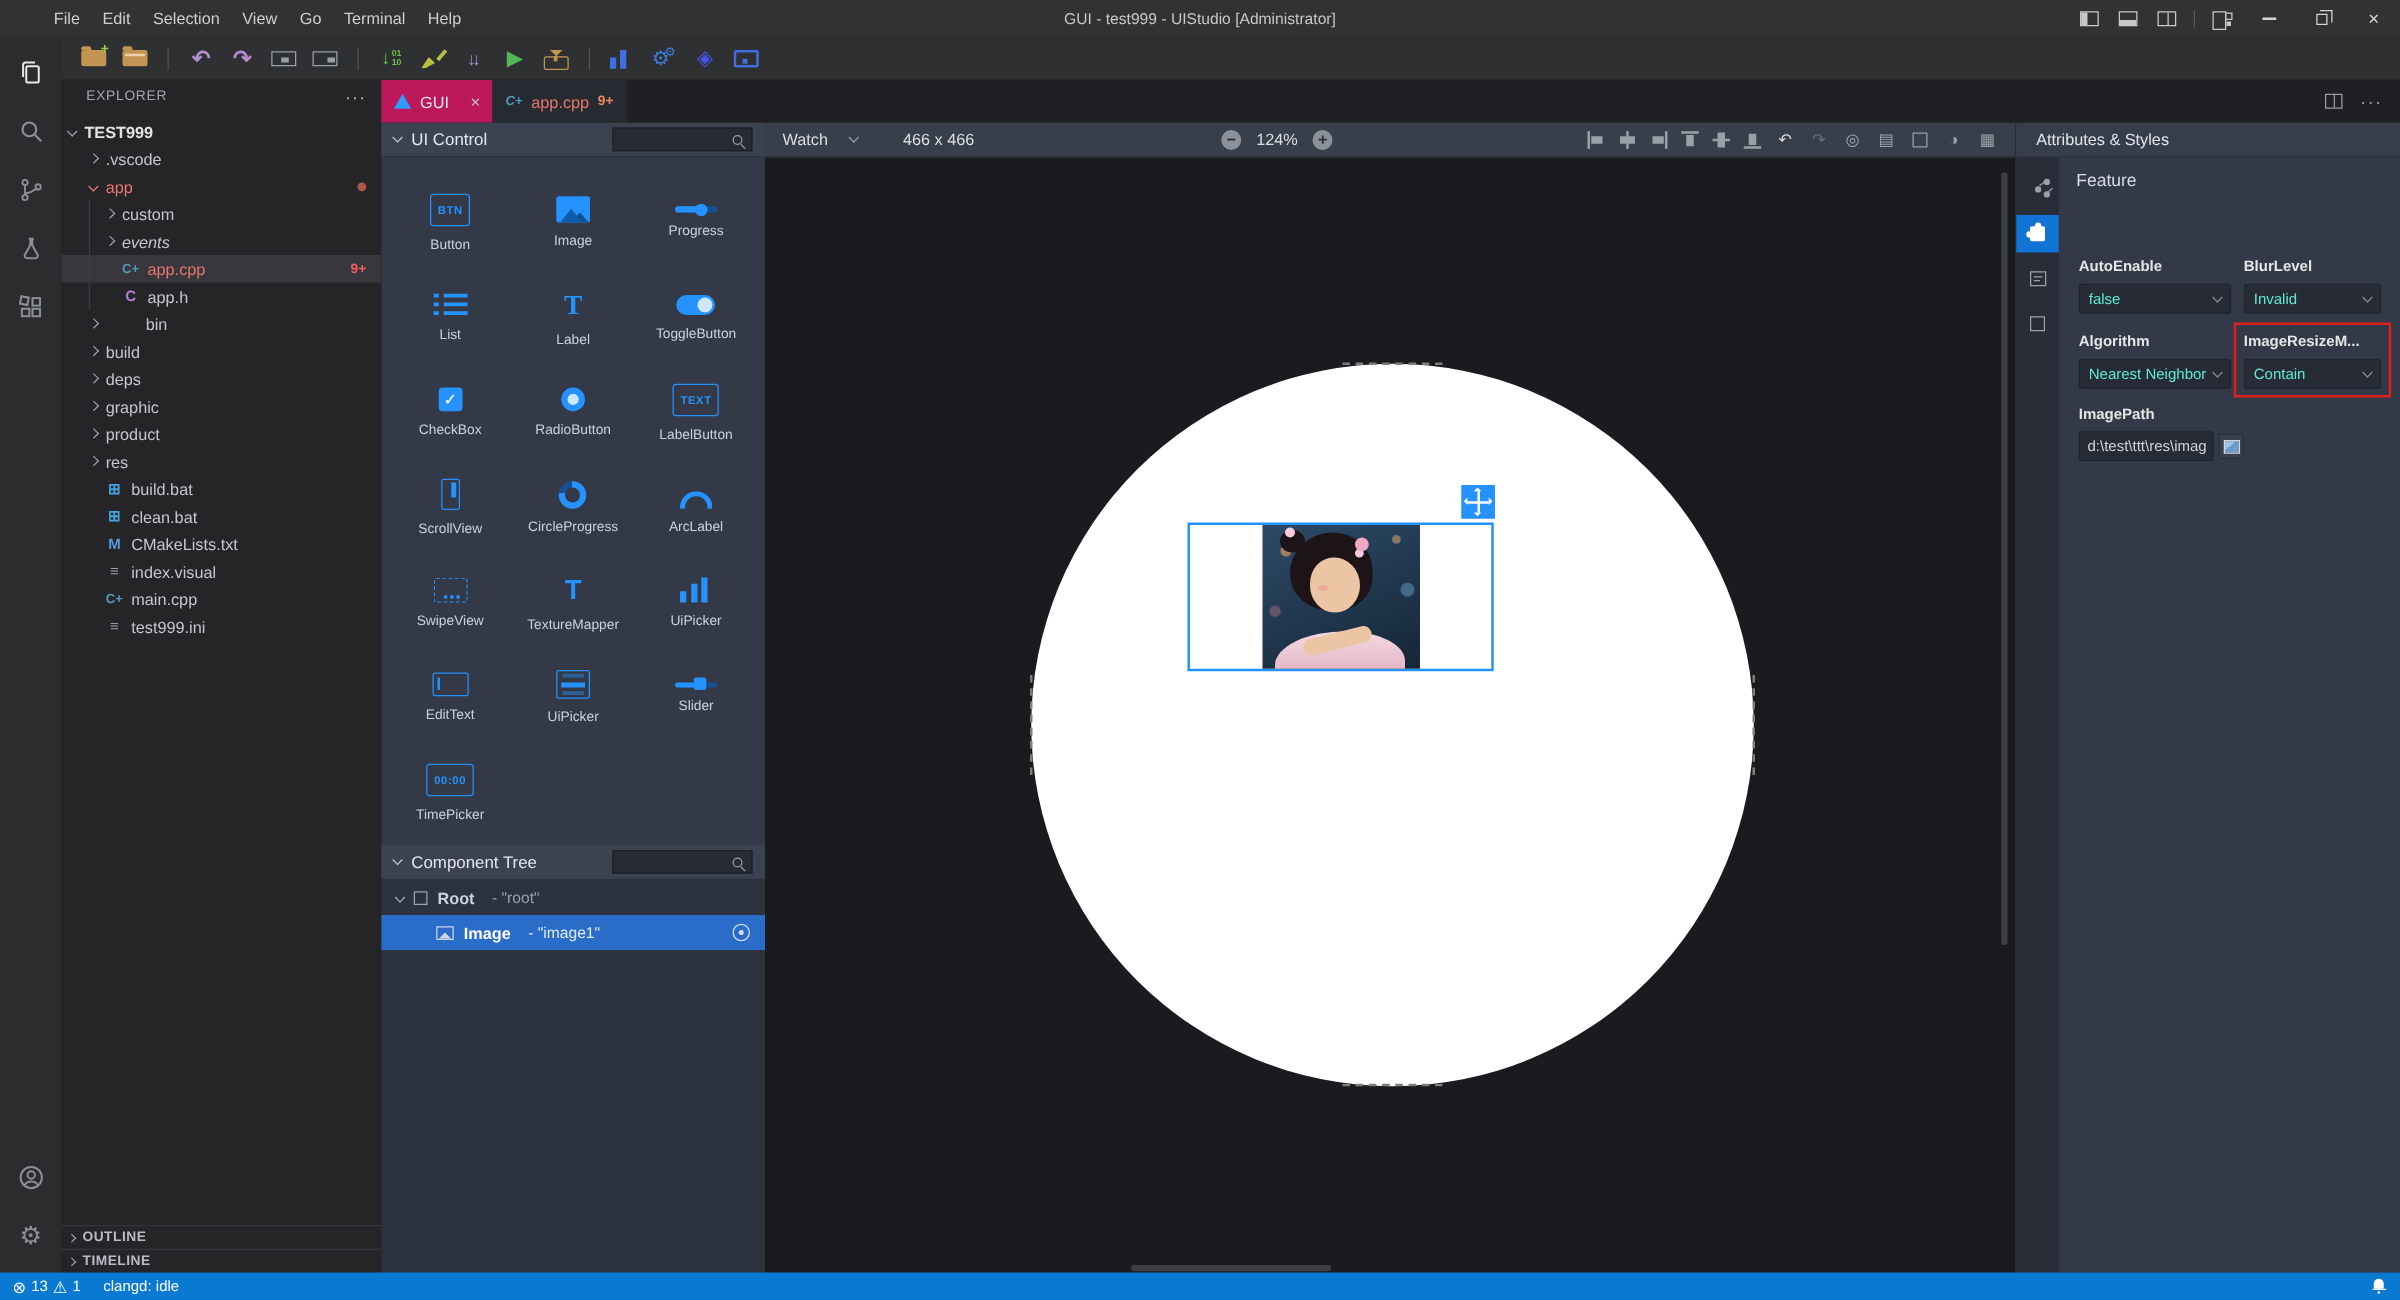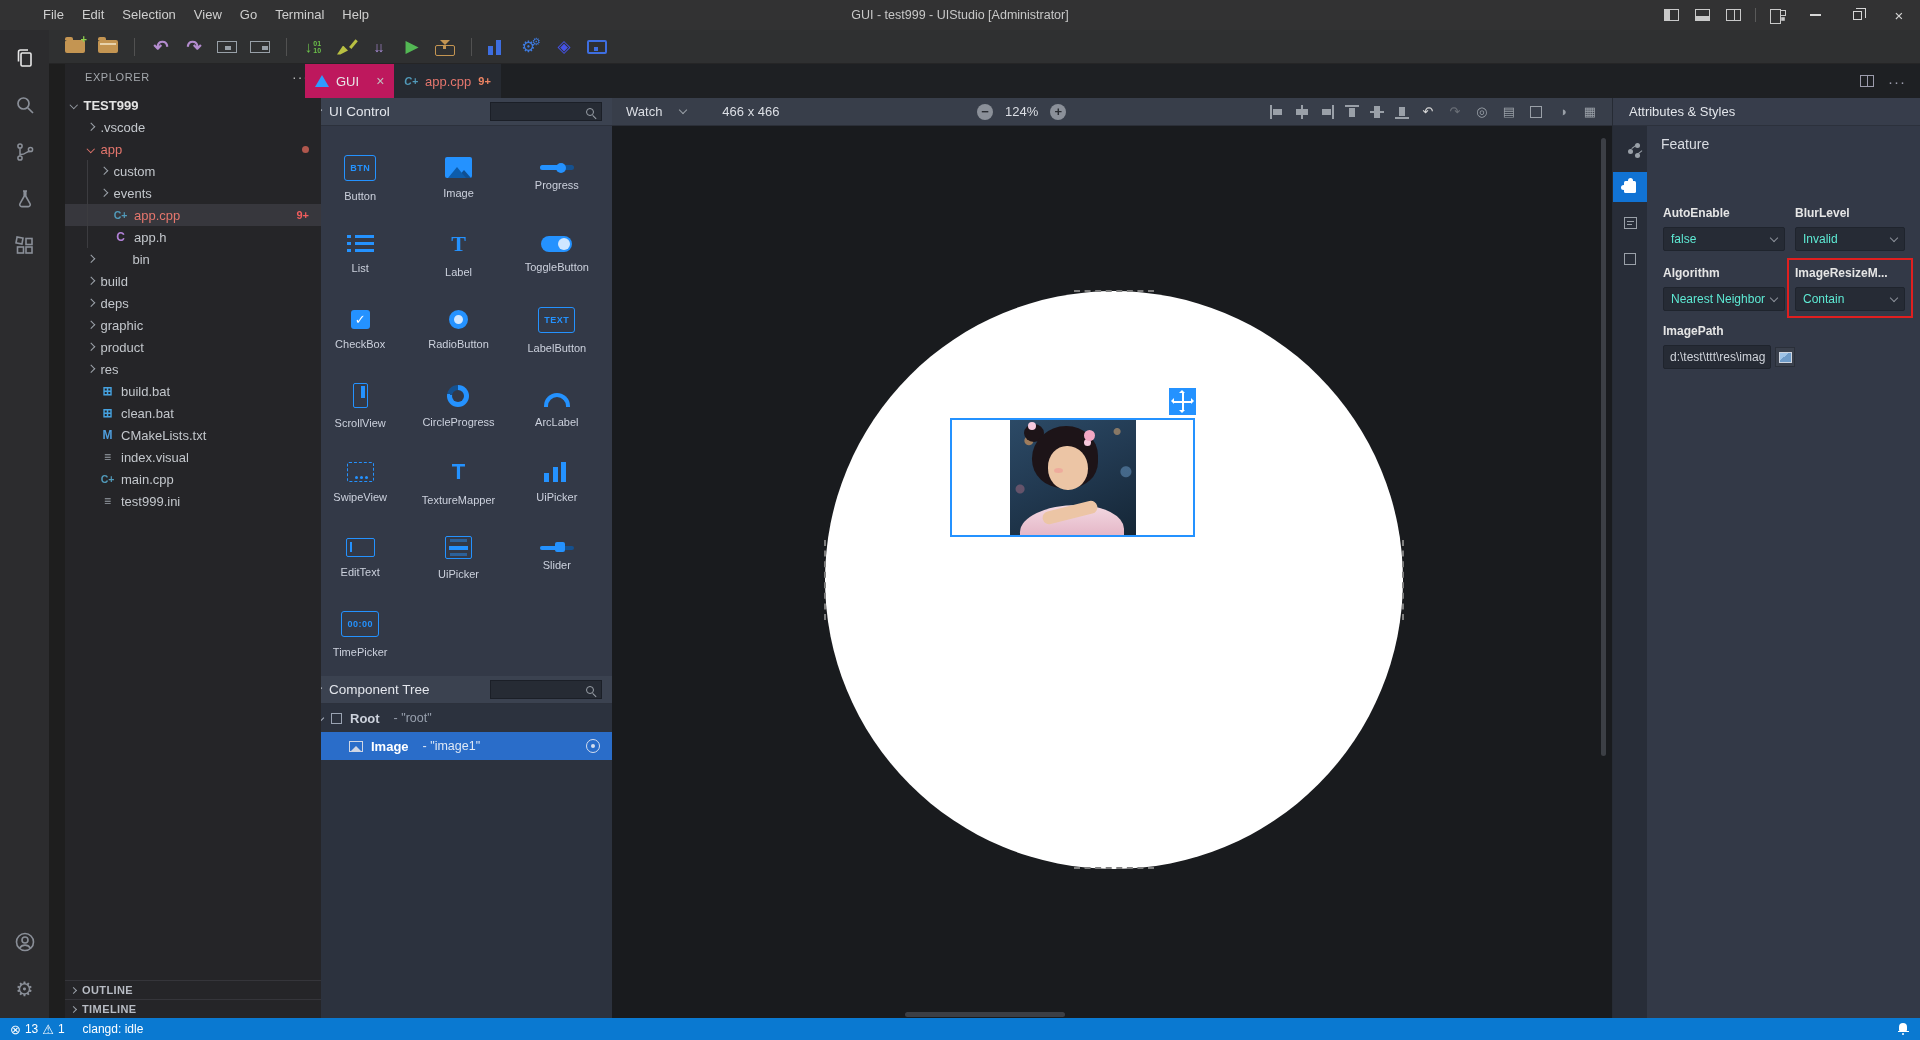--- a/index.html
+++ b/index.html
@@ -60,21 +60,21 @@
   .ic-chip::after{content:"";position:absolute;left:5px;top:5px;width:4px;height:4px;background:#3e6ee0}
   
   #activitybar{position:absolute;left:0;top:30px;bottom:22px;width:49px;background:#2c2c2e;
     display:flex;flex-direction:column;align-items:center;padding-top:4px;z-index:20}
   .act{width:49px;height:47px;display:flex;align-items:center;justify-content:center;color:#8a8f98}
   .act svg{width:24px;height:24px;stroke:#8a8f98;fill:none}
   .act.active svg{stroke:#e8e8e8}
   #act-bottom{margin-top:auto;display:flex;flex-direction:column;align-items:center;padding-bottom:6px}
   .act.gear{font-size:20px}
   
-  #sidebar{position:absolute;left:65px;top:64px;bottom:22px;width:256px;background:#252528;z-index:10}
+  #sidebar{position:absolute;left:49px;top:64px;bottom:22px;width:256px;background:#252528;z-index:10}
   #expl-head{height:26px;display:flex;align-items:center;padding:0 12px 0 20px;font-size:11px;
     letter-spacing:.6px;color:#a4a8ad}
   #expl-more{margin-left:auto;color:#b8b8b8;font-size:14px;letter-spacing:1px}
   #file-tree{position:relative;padding-top:4px}
   .row{height:22px;display:flex;align-items:center;font-size:13px;color:#c3c7cc;cursor:default;position:relative}
   .row .cv{display:inline-block;width:5.5px;height:5.5px;border-right:1.3px solid #9aa0a8;border-bottom:1.3px solid #9aa0a8;margin-right:7px;flex:none}
   .cv.r{transform:rotate(-45deg)}
   .cv.d{transform:rotate(45deg)}
   .row.rootrow{font-weight:bold;color:#e4e4e4}
   .row.selected{background:#37373d}
@@ -402,21 +402,21 @@
       </div>
       <div class="row mod" style="padding-left: 23px;">
         <i class="cv d"></i>
         <span>app</span>
         <span class="dot"></span>
       </div>
       <div class="row" style="padding-left: 36px;">
         <i class="cv r"></i>
         <span>custom</span>
       </div>
-      <div class="row" style="padding-left: 36px;">
+      <div class="row" style="padding-left: 36px; font-style: italic;">
         <i class="cv r"></i>
         <span>events</span>
       </div>
       <div class="row selected mod" style="padding-left: 36px;">
         <span style="width: 12px; flex: 0 0 auto;"></span>
         <span class="fi" style="color: rgb(81, 154, 186);">C+</span>
         <span>app.cpp</span>
         <span class="badge">9+</span>
       </div>
       <div class="row" style="padding-left: 36px;">

